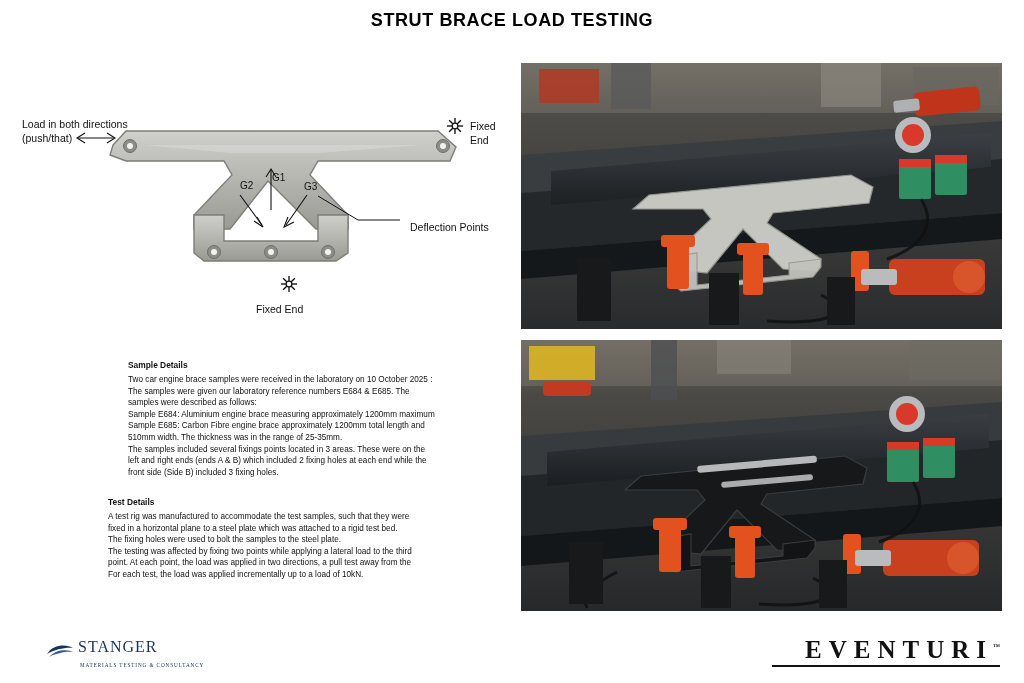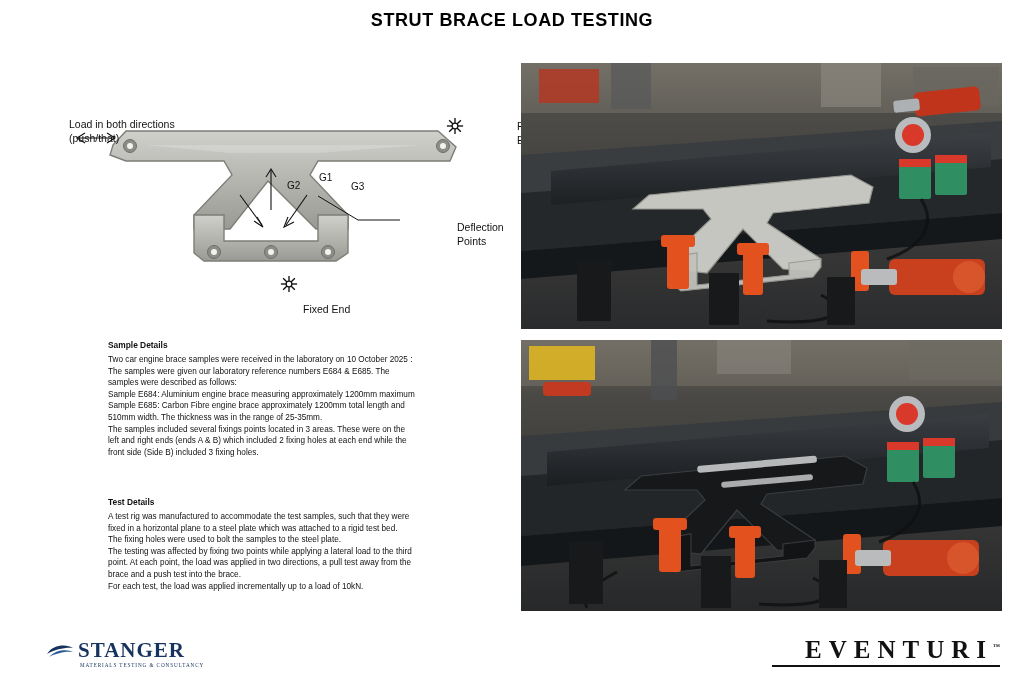--- a/index.html
+++ b/index.html
@@ -11,38 +11,38 @@
   .page{position:relative;width:1024px;height:683px;}
 
   
   .title{
     position:absolute;top:10px;left:0;width:1024px;text-align:center;
     font-size:18px;font-weight:bold;letter-spacing:.6px;color:#000;
   }
 
   
   .diagram{position:absolute;left:18px;top:95px;width:490px;height:245px;}
-  .diag-label{position:absolute;font-size:10.5px;color:#111;line-height:1.3;margin-left:47px;}
+  .diag-label{position:absolute;font-size:10.5px;color:#111;line-height:1.3;}
   .starburst{position:absolute;width:18px;height:18px;}
 
   
   .block{position:absolute;left:108px;font-size:8.2px;line-height:1.42;color:#111;width:360px;}
   .block h4{margin:0 0 2px 0;font-size:8.4px;font-weight:bold;}
   .block p{margin:0;}
 
   
   .photo{position:absolute;overflow:hidden;background:#2b2f33;}
   #photo-top{left:521px;top:63px;width:481px;height:266px;}
   #photo-bottom{left:521px;top:340px;width:481px;height:271px;}
 
   
   .stanger{position:absolute;left:45px;top:638px;width:200px;height:32px;}
   .stanger .name{
-    font-family:"Liberation Serif", serif;font-size:21px;letter-spacing:1px;
-    color:#16335e;font-weight:bold;position:absolute;left:33px;top:0;
+    font-family:"Liberation Serif", serif;font-size:16px;letter-spacing:1px;
+    color:#16335e;font-weight:normal;position:absolute;left:33px;top:0;
   }
   .stanger .sub{
     font-family:"Liberation Serif", serif;font-size:5.2px;letter-spacing:.9px;
     color:#16335e;position:absolute;left:35px;top:24px;
   }
   .eventuri{
     position:absolute;right:24px;top:636px;text-align:right;
   }
   .eventuri .ev{
     font-family:"Liberation Serif", serif;font-size:25px;letter-spacing:7px;
@@ -145,41 +145,40 @@
         <line x1="10" y1="1" x2="10" y2="19"></line>
           <line x1="1" y1="10" x2="19" y2="10"></line>
         <line x1="3.5" y1="3.5" x2="16.5" y2="16.5"></line>
           <line x1="16.5" y1="3.5" x2="3.5" y2="16.5"></line>
       </g>
       <circle cx="10" cy="10" r="3.2" fill="#fff" stroke="#111" stroke-width="1.4"></circle>
     </svg>
     <div class="diag-label" style="left:238px;top:208px;">Fixed End</div>
   </div>
 
-  <div class="block" style="top:340px;">
+  <div class="block" style="top:360px;margin-left:20px;">
     <h4>Sample Details</h4>
     <p>Two car engine brace samples were received in the laboratory on 10 October 2025 :</p>
     <p>The samples were given our laboratory reference numbers E684 &amp; E685. The</p>
     <p>samples were described as follows:</p>
     <p>Sample E684: Aluminium engine brace measuring approximately 1200mm maximum</p>
     <p>Sample E685: Carbon Fibre engine brace approximately 1200mm total length and</p>
     <p>510mm width. The thickness was in the range of 25-35mm.</p>
     <p>The samples included several fixings points located in 3 areas. These were on the</p>
     <p>left and right ends (ends A &amp; B) which included 2 fixing holes at each end while the</p>
     <p>front side (Side B) included 3 fixing holes.</p>
   </div>
 
   <div class="block" style="top:497px;">
     <h4>Test Details</h4>
     <p>A test rig was manufactured to accommodate the test samples, such that they were</p>
     <p>fixed in a horizontal plane to a steel plate which was attached to a rigid test bed.</p>
     <p>The fixing holes were used to bolt the samples to the steel plate.</p>
     <p>The testing was affected by fixing two points while applying a lateral load to the third</p>
     <p>point. At each point, the load was applied in two directions, a pull test away from the</p>
-    <p>brace and a push test into the brace.</p>
     <p>For each test, the load was applied incrementally up to a load of 10kN.</p>
   </div>
 
   <div class="photo" id="photo-top">
     <svg width="481" height="266" viewBox="0 0 481 266">
       <defs>
         <linearGradient id="bgTop" x1="0" y1="0" x2="0" y2="1">
           <stop offset="0%" stop-color="#6d6a63"></stop>
           <stop offset="18%" stop-color="#4e4c48"></stop>
           <stop offset="100%" stop-color="#2a2b2d"></stop>

